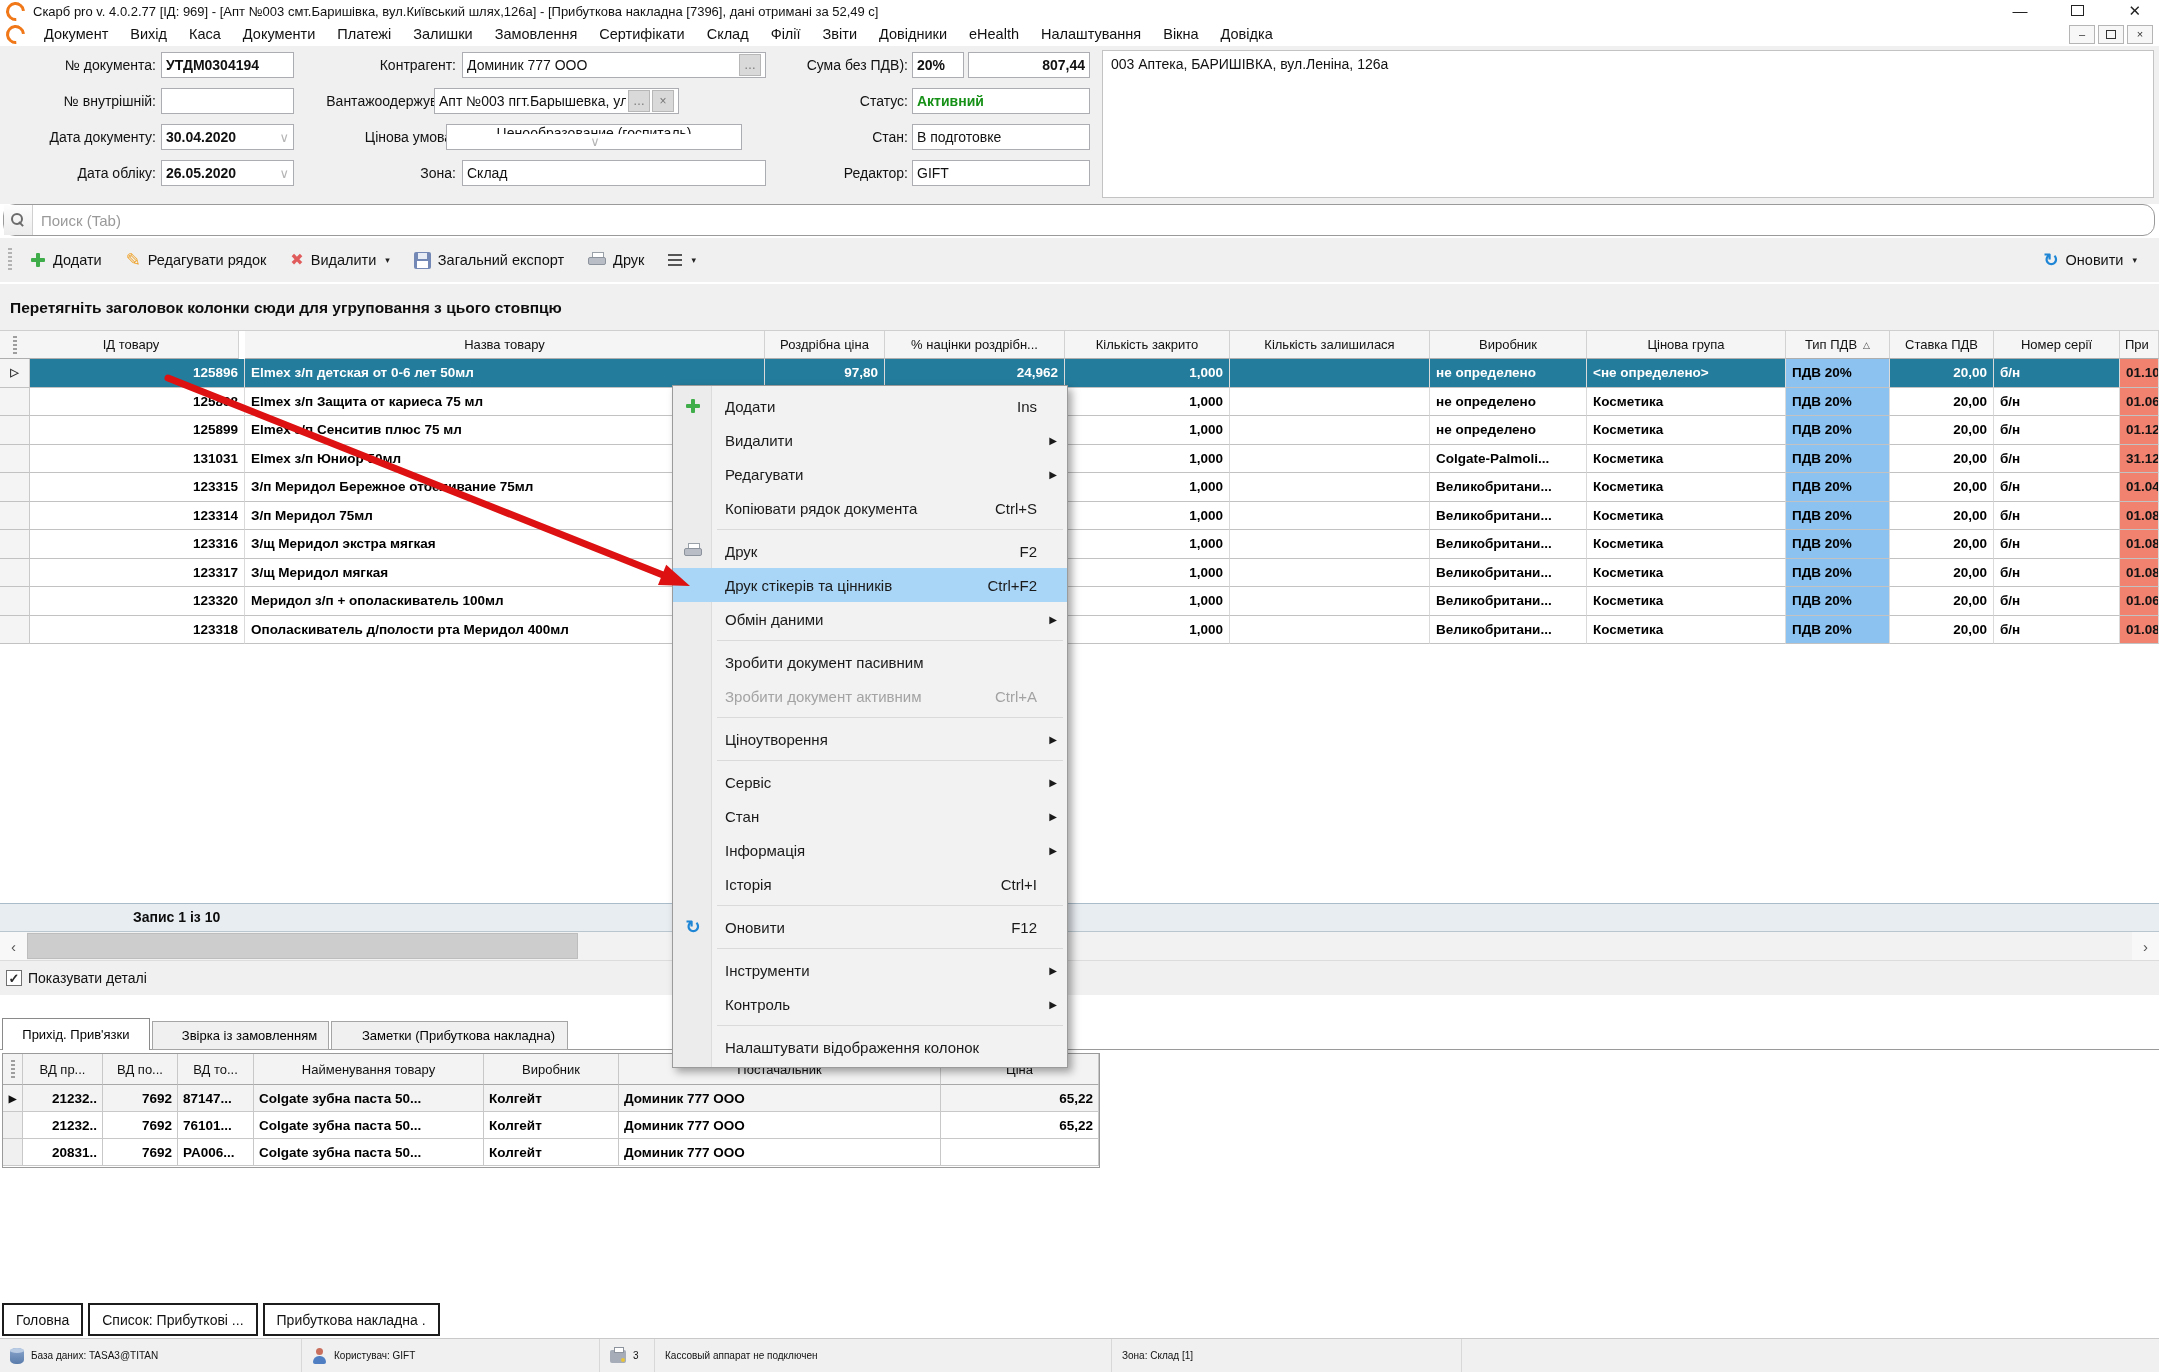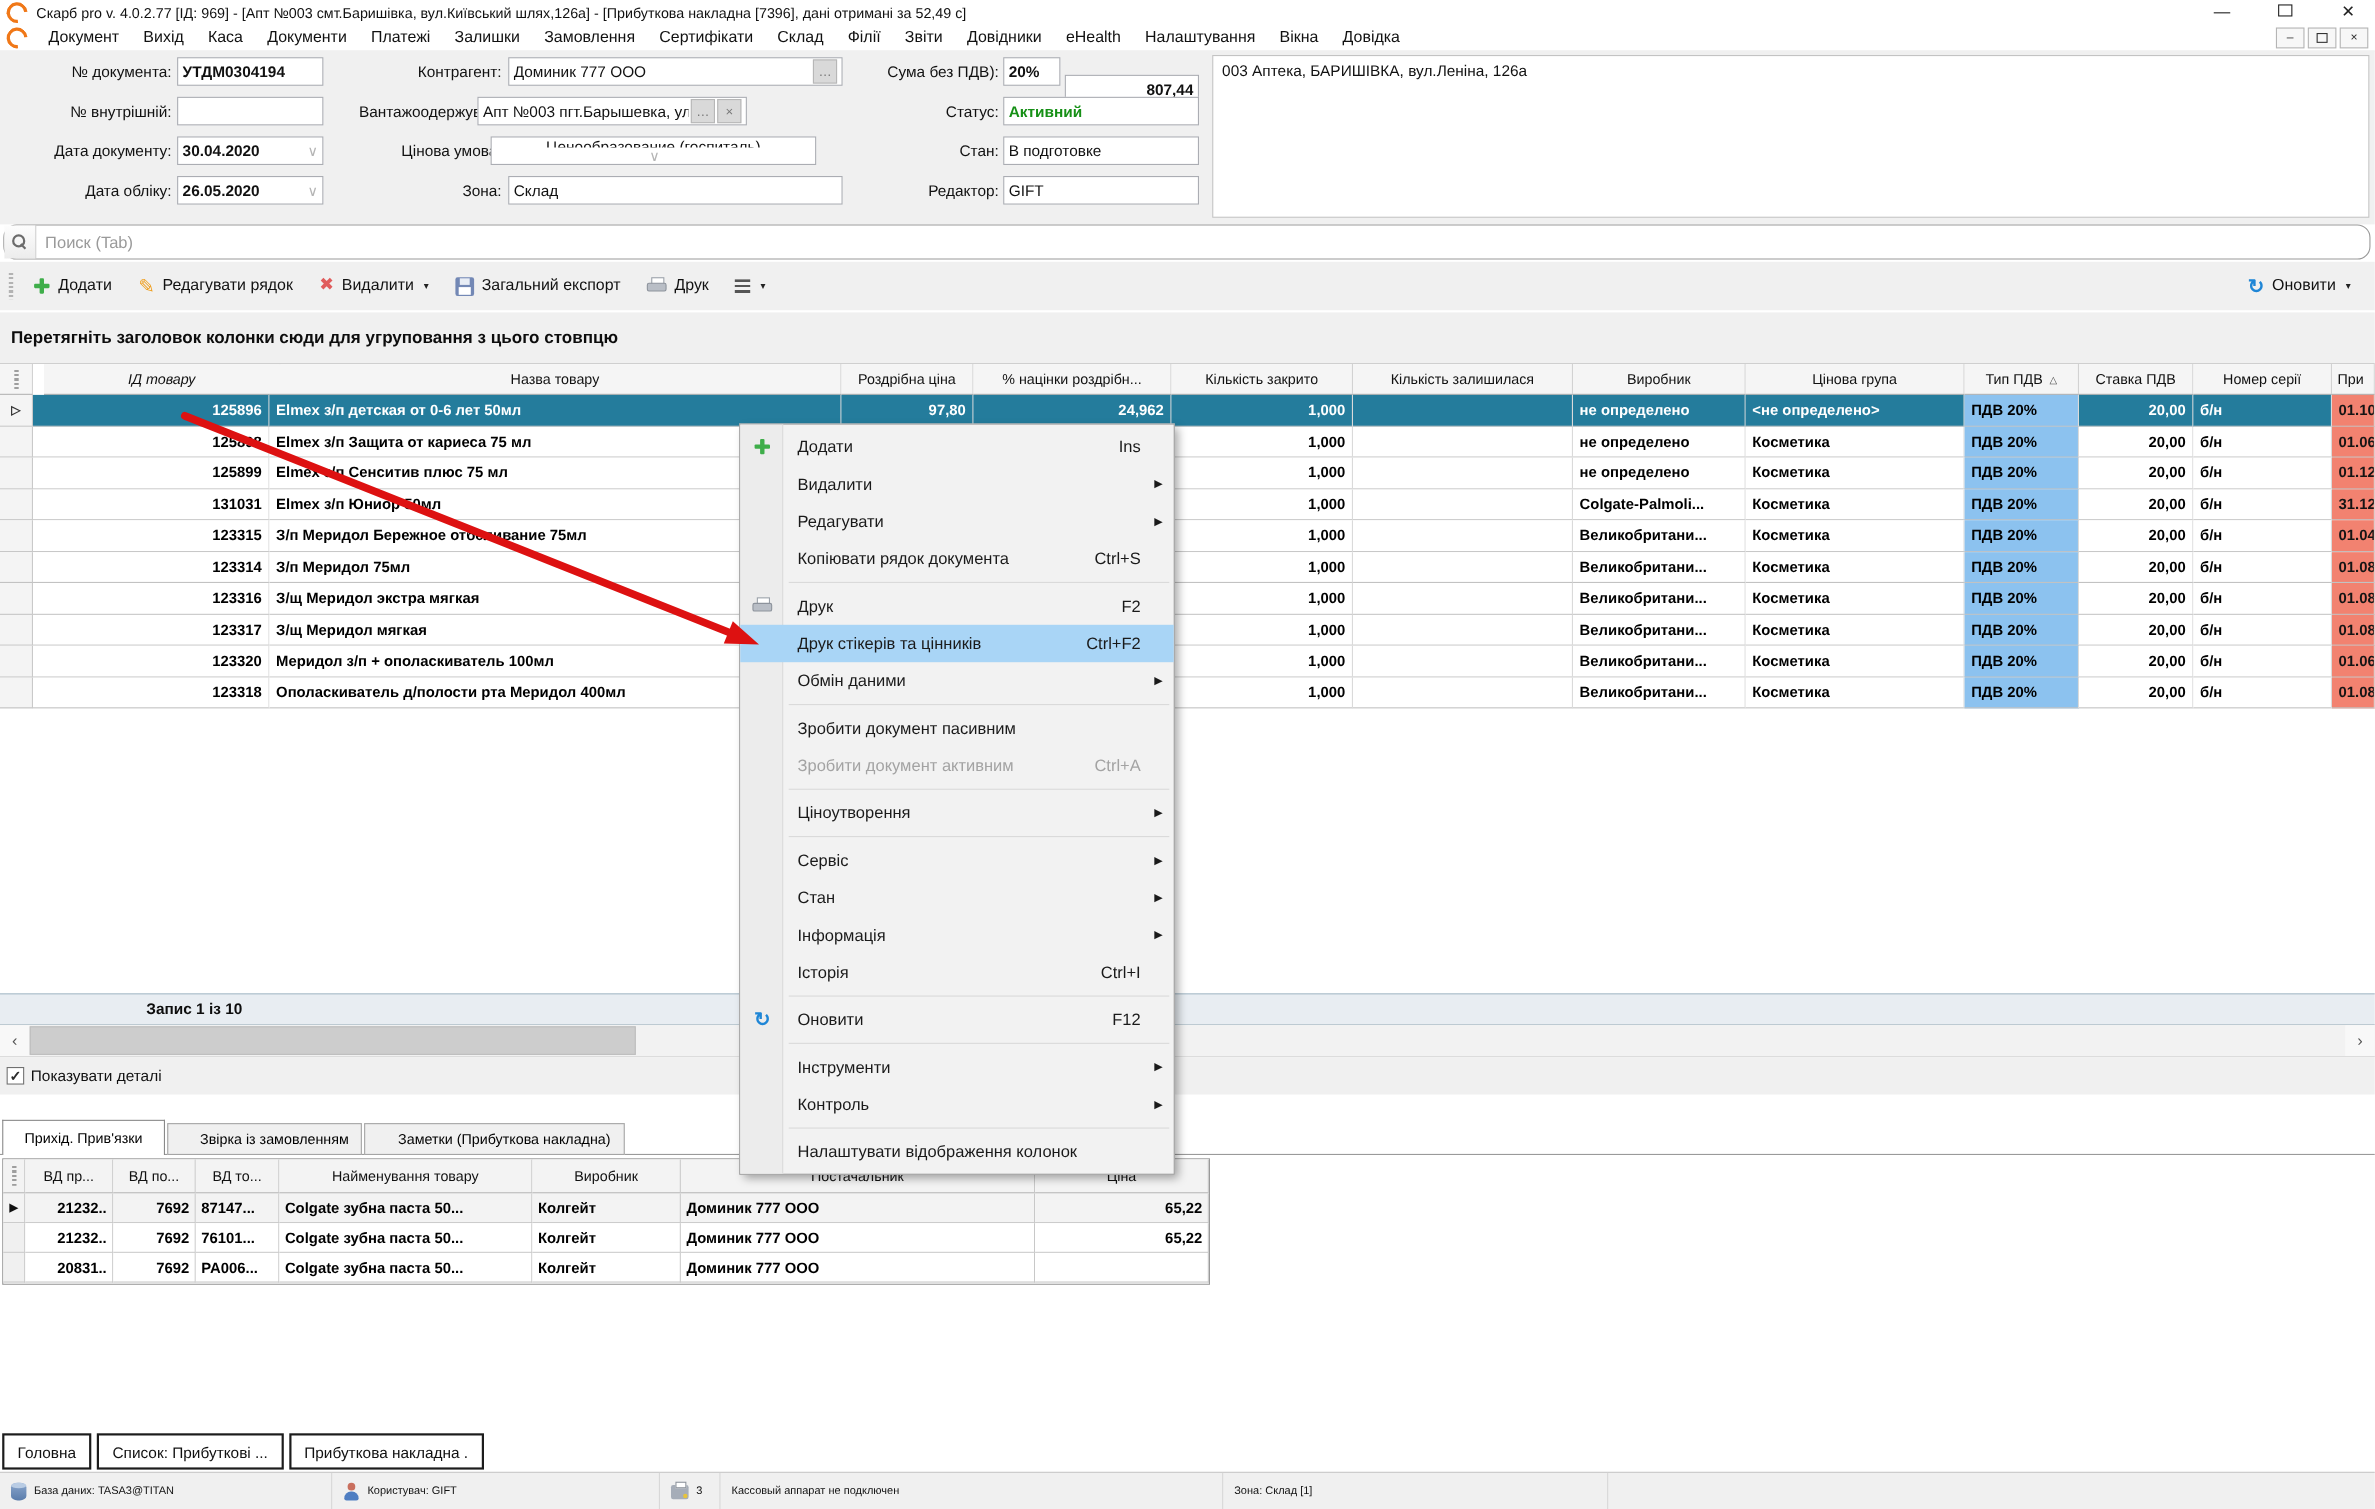--- a/index.html
+++ b/index.html
@@ -216,21 +216,21 @@
           <span class="fchev">∨</span>
         </div>
         <div class="flabel" style="left: 0px; top: 114px; width: 456px;">Зона:</div>
         <div class="ffield" style="left: 462px; top: 114px; width: 304px;">
           <div class="fval">Склад</div>
         </div>
         <div class="flabel" style="left: 0px; top: 6px; width: 908px;">Сума без ПДВ):</div>
         <div class="ffield" style="left: 912px; top: 6px; width: 52px;">
           <div class="fval bold">20%</div>
         </div>
-        <div class="ffield" style="left: 968px; top: 22px; width: 122px;">
+        <div class="ffield" style="left: 968px; top: 6px; width: 122px;">
           <div class="fval bold" style="text-align: right;">807,44</div>
         </div>
         <div class="flabel" style="left: 0px; top: 42px; width: 908px;">Статус:</div>
         <div class="ffield" style="left: 912px; top: 42px; width: 178px;">
           <div class="fval bold status">Активний</div>
         </div>
         <div class="flabel" style="left: 0px; top: 78px; width: 908px;">Стан:</div>
         <div class="ffield" style="left: 912px; top: 78px; width: 178px;">
           <div class="fval">В подготовке</div>
         </div>
@@ -287,21 +287,21 @@
       </span>
   </div>
 
   <div class="group-hint">Перетягніть заголовок колонки сюди для угруповання з цього стовпцю</div>
 
   <div class="grid">
     <div id="grid-header">
         <div class="ghead" style="left: 0px; width: 30px;">
           <span class="grip-dots"></span>
         </div>
-        <div class="ghead" style="left: 40px; width: 215px; font-style: italic;">
+        <div class="ghead" style="left: 24px; width: 215px;">
           <span style="overflow: hidden; text-overflow: clip;">ІД товару</span>
         </div>
         <div class="ghead" style="left: 245px; width: 520px;">
           <span style="overflow: hidden; text-overflow: clip;">Назва товару</span>
         </div>
         <div class="ghead" style="left: 765px; width: 120px;">
           <span style="overflow: hidden; text-overflow: clip;">Роздрібна ціна</span>
         </div>
         <div class="ghead" style="left: 885px; width: 180px;">
           <span style="overflow: hidden; text-overflow: clip;">% націнки роздрібн...</span>

